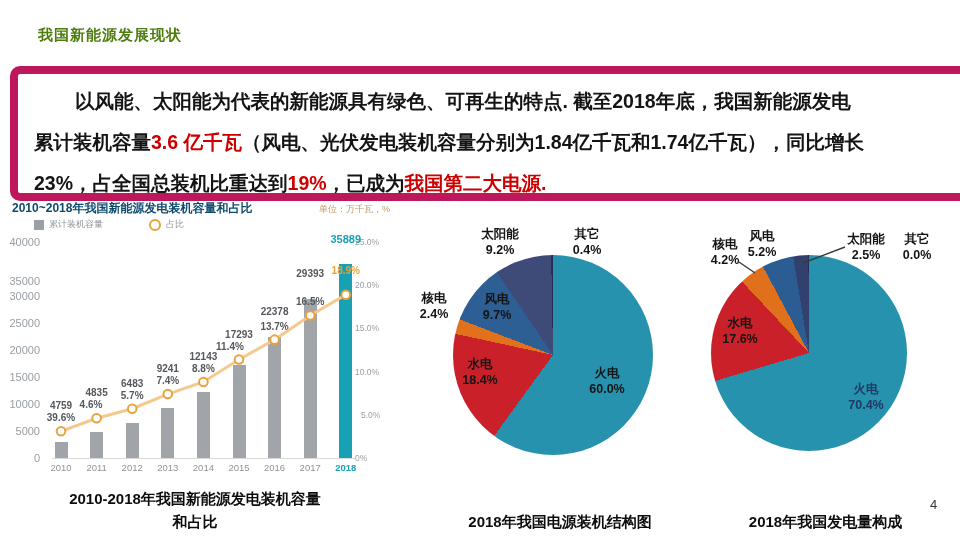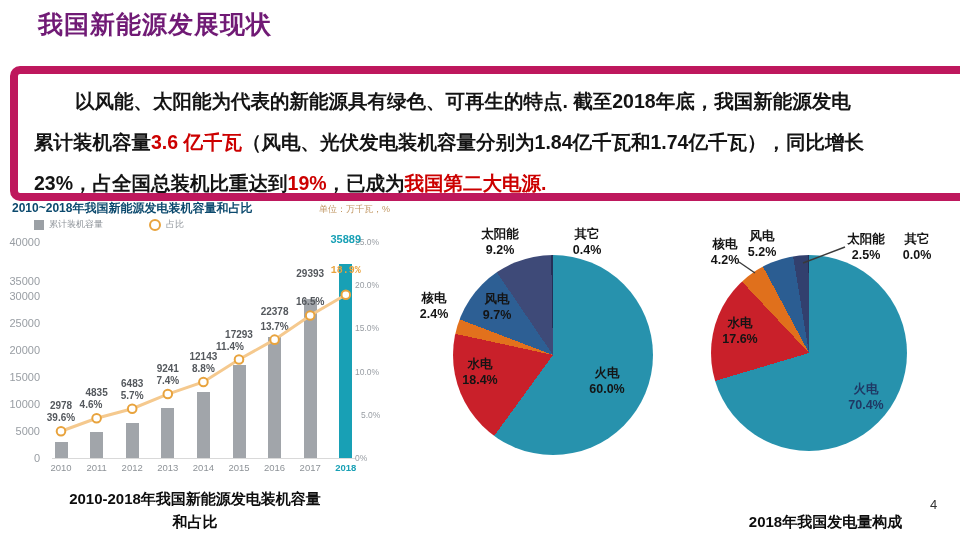--- a/index.html
+++ b/index.html
@@ -1,19 +1,19 @@
 <!DOCTYPE html>
 <html><head>
 <meta charset="utf-8">
 <style>
   html,body{margin:0;padding:0;background:#888;}
   .slide{position:relative;width:960px;height:540px;background:#ffffff;overflow:hidden;
          font-family:"Liberation Sans","DejaVu Sans",sans-serif;}
-  .slide-title{position:absolute;left:38px;top:8px;font-size:25px;font-weight:bold;
-               color:#701a75;letter-spacing:1px;}
+  .slide-title{position:absolute;left:38px;top:26px;font-size:15px;font-weight:bold;
+               color:#4d7c0f;letter-spacing:1px;}
   .summary-box{position:absolute;left:10px;top:66px;width:902px;height:112px;
                border:8px solid #be185d;border-radius:10px;padding:7px 26px 0 16px;
                font-size:19.5px;font-weight:bold;color:#141414;line-height:41px;}
   .sum-line{white-space:nowrap;}
   .sum-line.indent{text-indent:2.1em;}
   .seg-red{color:#cc0000;}
   
   .bar-chart{position:absolute;left:8px;top:200px;width:382px;height:285px;}
   .bc-header{position:absolute;left:4px;top:0;font-size:12px;font-weight:bold;color:#0c4a6e;}
   .bc-unit{position:absolute;right:0px;top:3px;font-size:9px;color:#c19763;}
@@ -76,21 +76,21 @@
       <div class="ax-l" style="top: 226px;">5000</div>
       <div class="ax-l" style="top: 253px;">0</div>
       <div class="ax-r" style="top: 37px;">25.0%</div>
       <div class="ax-r" style="top: 80.2px;">20.0%</div>
       <div class="ax-r" style="top: 123.4px;">15.0%</div>
       <div class="ax-r" style="top: 166.6px;">10.0%</div>
       <div class="ax-r" style="top: 209.8px; padding-left: 6px;">5.0%</div>
       <div class="ax-r" style="top: 253px;">0%</div>
       <div class="bc-bar" style="left: 46.5px; top: 241.919px; height: 16.0812px; background: rgb(161, 165, 170);"></div>
       <div class="bx" style="left: 33px;">2010</div>
-      <div class="bv" style="left: 21px; top: 200.216px;">2978</div>
+      <div class="bv" style="left: 21px; top: 200.216px;">4759</div>
       <div class="bp" style="left: 21px; top: 212.216px;">39.6%</div>
       <div class="bc-bar" style="left: 82.1px; top: 231.891px; height: 26.109px; background: rgb(161, 165, 170);"></div>
       <div class="bx" style="left: 68.6px;">2011</div>
       <div class="bv" style="left: 56.6px; top: 187.256px;">4835</div>
       <div class="bp" style="left: 51px; top: 199.256px;">4.6%</div>
       <div class="bc-bar" style="left: 117.7px; top: 222.992px; height: 35.0082px; background: rgb(161, 165, 170);"></div>
       <div class="bx" style="left: 104.2px;">2012</div>
       <div class="bv" style="left: 92.2px; top: 177.752px;">6483</div>
       <div class="bp" style="left: 92.2px; top: 189.752px;">5.7%</div>
       <div class="bc-bar" style="left: 153.3px; top: 208.099px; height: 49.9014px; background: rgb(161, 165, 170);"></div>
@@ -109,21 +109,21 @@
       <div class="bx" style="left: 246.6px;">2016</div>
       <div class="bv" style="left: 234.6px; top: 106.159px;">22378</div>
       <div class="bp" style="left: 234.6px; top: 120.632px;">13.7%</div>
       <div class="bc-bar" style="left: 295.7px; top: 99.2778px; height: 158.722px; background: rgb(161, 165, 170);"></div>
       <div class="bx" style="left: 282.2px;">2017</div>
       <div class="bv" style="left: 270.2px; top: 68.2778px;">29393</div>
       <div class="bp" style="left: 270.2px; top: 96.44px;">16.5%</div>
       <div class="bc-bar" style="left: 331.3px; top: 64.1994px; height: 193.801px; background: rgb(24, 160, 181);"></div>
       <div class="bx" style="left: 317.8px; color: rgb(24, 160, 181); font-weight: bold;">2018</div>
       <div class="bv" style="left: 305.8px; top: 33.1994px; color: rgb(24, 160, 181); font-size: 11px;">35889</div>
-      <div class="bp" style="left: 305.8px; top: 65px; color: rgb(233, 162, 60); font-family: Liberation Mono, monospace;">18.9%</div>
+      <div class="bp" style="left: 305.8px; top: 65px; color: rgb(233, 162, 60);">18.9%</div>
       <svg width="382" height="285" class="bc-svg">
         <polyline points="53,231.216 88.6,218.256 124.2,208.752 159.8,194.064 195.4,181.968 231,159.504 266.6,139.632 302.20000000000005,115.44 337.8,94.70400000000004" fill="none" stroke="#f5c98e" stroke-width="3"></polyline>
         <circle cx="53" cy="231.216" r="4.3" fill="#fff" stroke="#e8a33d" stroke-width="2"></circle>
         <circle cx="88.6" cy="218.256" r="4.3" fill="#fff" stroke="#e8a33d" stroke-width="2"></circle>
         <circle cx="124.2" cy="208.752" r="4.3" fill="#fff" stroke="#e8a33d" stroke-width="2"></circle>
         <circle cx="159.8" cy="194.064" r="4.3" fill="#fff" stroke="#e8a33d" stroke-width="2"></circle>
         <circle cx="195.4" cy="181.968" r="4.3" fill="#fff" stroke="#e8a33d" stroke-width="2"></circle>
         <circle cx="231" cy="159.504" r="4.3" fill="#fff" stroke="#e8a33d" stroke-width="2"></circle>
         <circle cx="266.6" cy="139.632" r="4.3" fill="#fff" stroke="#e8a33d" stroke-width="2"></circle>
         <circle cx="302.20000000000005" cy="115.44" r="4.3" fill="#fff" stroke="#e8a33d" stroke-width="2"></circle>
@@ -186,16 +186,17 @@
     </div>
   <div class="pie-label" style="left:917px;top:247px">
       <div>其它</div>
       <div>0.0%</div>
     </div>
 
   <div class="chart-caption" style="left:25px;top:487px;width:340px;">
     <div>2010-2018年我国新能源发电装机容量</div>
     <div>和占比</div>
   </div>
+  <div class="chart-caption" style="left:425px;top:510px;width:270px;">2018年我国电源装机结构图</div>
   <div class="chart-caption" style="left:703px;top:510px;width:245px;">2018年我国发电量构成</div>
 
   <div class="page-number">4</div>
 </div>
 
 </body></html>

